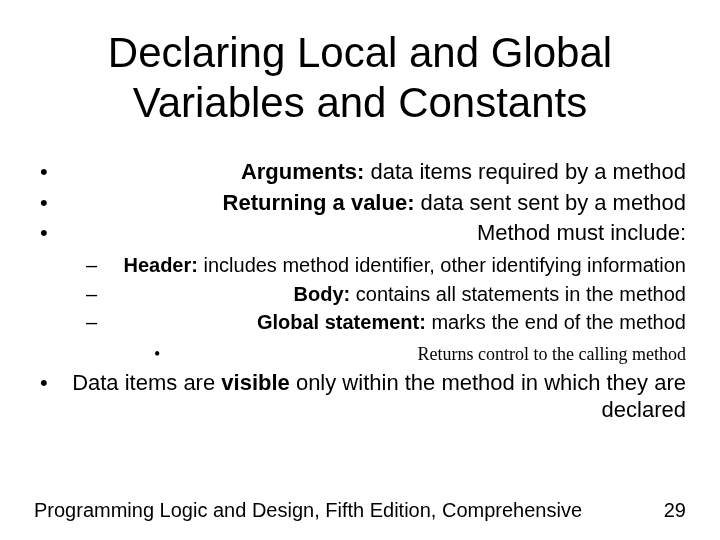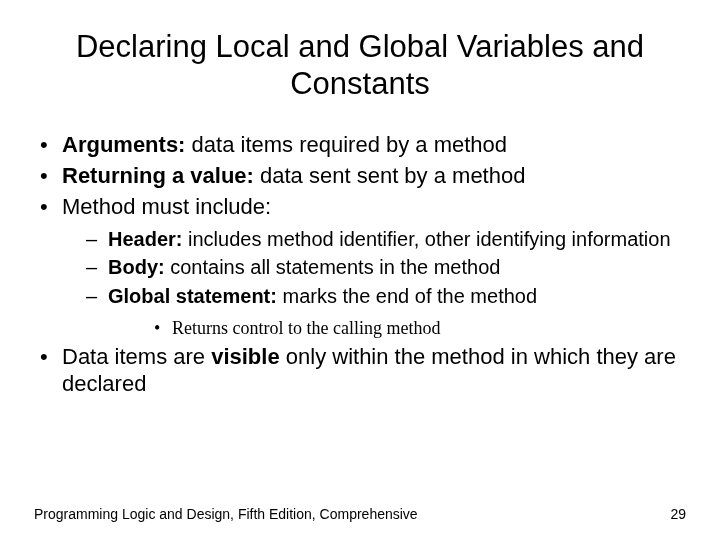--- a/index.html
+++ b/index.html
@@ -1,26 +1,26 @@
 <!DOCTYPE html>
 <html><head>
 <meta charset="utf-8">
 <style>
-  * { box-sizing: border-box; margin: 0; padding: 0; }
+  * { box-sizing: border-box; margin: 0; padding: 0; text-align: right; }
   html, body { width: 720px; height: 540px; }
   body {
     font-family: Arial, Helvetica, sans-serif;
     background: #fff;
     color: #000;
     position: relative;
     padding: 28px 34px 0 34px;
   }
   .title {
     text-align: center;
-    font-size: 31px;
+    font-size: 42px;
     line-height: 1.2;
     font-weight: 400;
     margin-bottom: 30px;
   }
   ul.bl1 {
     list-style: none;
     font-size: 22px;
     line-height: 1.22;
   }
   ul.bl1 > li {
@@ -68,21 +68,21 @@
     position: absolute;
     left: 46px;
     top: 0;
   }
   .footer {
     position: absolute;
     left: 0;
     right: 0;
     bottom: 18px;
     padding: 0 34px;
-    font-size: 14px;
+    font-size: 20px;
     color: #000;
     display: flex;
     justify-content: space-between;
   }
   .b { font-weight: 700; }
 </style>
 </head>
 <body>
 
 <h1 class="title">Declaring Local and Global Variables and Constants</h1>

